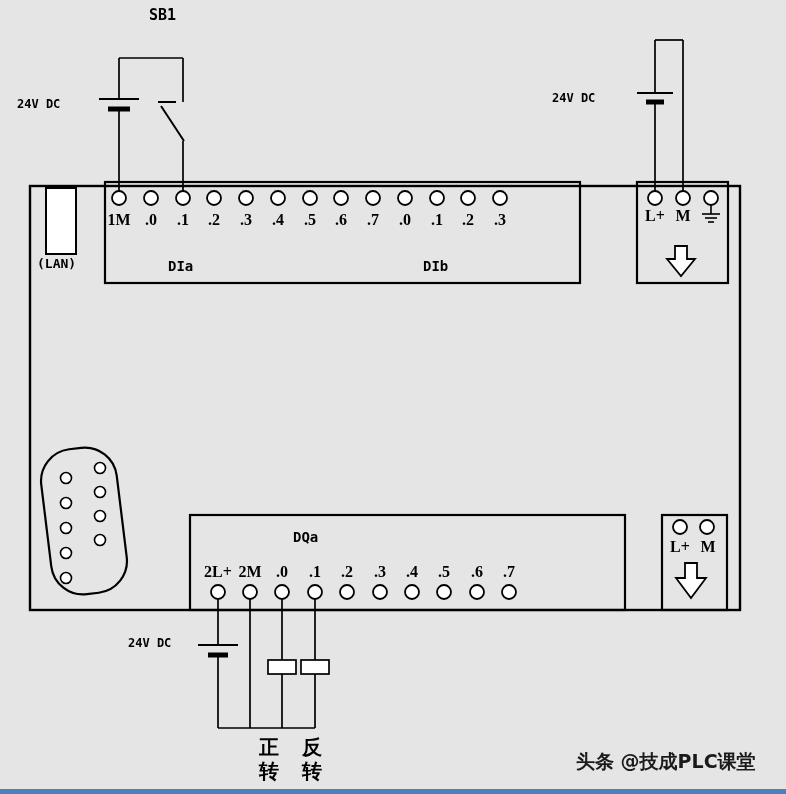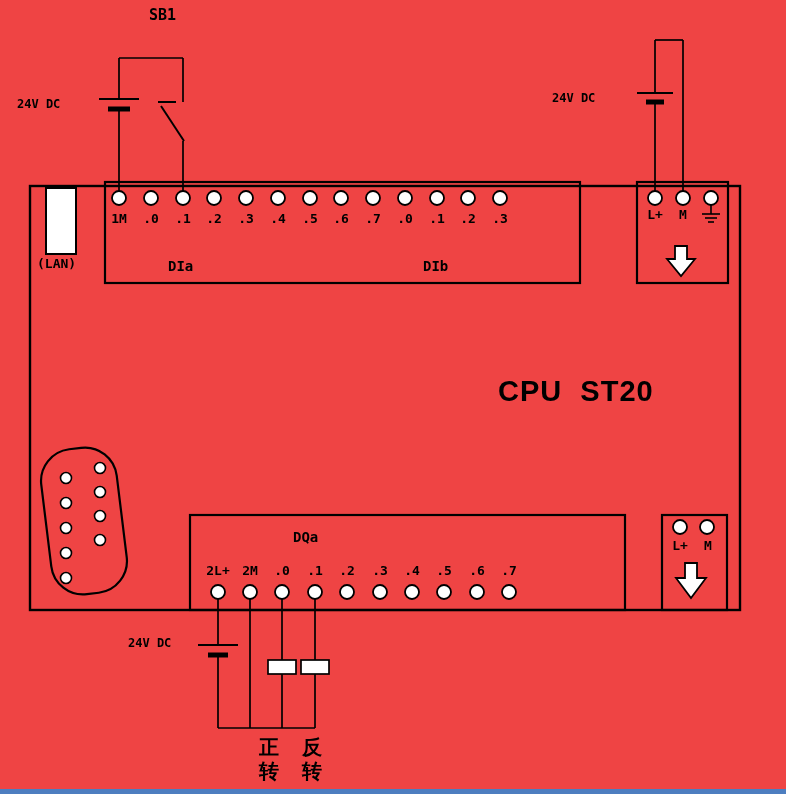--- a/index.html
+++ b/index.html
@@ -1,25 +1,25 @@
 <!DOCTYPE html>
 <html><head>
 <meta charset="utf-8">
 <style>
   * { margin:0; padding:0; box-sizing:border-box; }
   html,body { background:#ffffff; }
   #canvas {
-    position:relative; width:786px; height:794px; background:#ef4444;
+    position:relative; width:786px; height:794px; background:#e5e5e5;
     font-family:"DejaVu Sans Mono", monospace; color:#000; overflow:hidden;
   }
   svg.layer { position:absolute; left:0; top:0; }
   .lbl { position:absolute; font-weight:bold; white-space:pre; color:#000; }
   .tlabel {
     position:absolute; transform:translateX(-50%);
-    font-size:13px; font-weight:bold; color:#000; white-space:pre;
+    font-size:16px; font-weight:bold; color:#000; white-space:pre;font-family:Liberation Serif, serif;
   }
   .supply { font-size:12px; }
   .group { font-size:14px;padding-left:32px; }
   .cpu-title {
     font-family:"Liberation Sans", sans-serif;
     font-size:29px; letter-spacing:1px;
   }
   .vlabel {
     position:absolute; width:24px; text-align:center;
     font-size:20px; line-height:24px; font-weight:bold;
@@ -156,21 +156,20 @@
     <rect x="268" y="660" width="28" height="14" fill="#fff" stroke="#000" stroke-width="1.7"></rect>
     <rect x="301" y="660" width="28" height="14" fill="#fff" stroke="#000" stroke-width="1.7"></rect>
   </svg>
 
   <div class="lbl" style="left:149px;top:6px;font-size:15px">SB1</div>
   <div class="lbl supply" style="left:17px;top:97px">24V DC</div>
   <div class="lbl supply" style="left:552px;top:91px">24V DC</div>
   <div class="lbl supply" style="left:128px;top:636px">24V DC</div>
 
   <div class="lbl" style="left:37px;top:256px;font-size:13px">(LAN)</div>
-  <div class="lbl cpu-title" style="left:498px;top:375px">CPU  ST20</div>
 
   <div class="lbl group" style="left:136px;top:258px">DIa</div>
   <div class="lbl group" style="left:391px;top:258px">DIb</div>
   <div class="lbl group" style="left:261px;top:529px">DQa</div>
 
   <div class="tlabel" style="left:119px;top:211px">1M</div>
   <div class="tlabel" style="left:151px;top:211px">.0</div>
   <div class="tlabel" style="left:183px;top:211px">.1</div>
   <div class="tlabel" style="left:214px;top:211px">.2</div>
   <div class="tlabel" style="left:246px;top:211px">.3</div>
@@ -196,15 +195,16 @@
   <div class="tlabel" style="left:444px;top:563px">.5</div>
   <div class="tlabel" style="left:477px;top:563px">.6</div>
   <div class="tlabel" style="left:509px;top:563px">.7</div>
 
   <div class="tlabel" style="left:680px;top:538px">L+</div>
   <div class="tlabel" style="left:708px;top:538px">M</div>
 
   <div class="vlabel" style="left:257px;top:735px">正转</div>
   <div class="vlabel" style="left:300px;top:735px">反转</div>
 
+  <div class="lbl watermark" style="left:576px;top:749px">头条 @技成PLC课堂</div>
 
   <div class="bottom-bar"></div>
 </div>
 
 </body></html>

